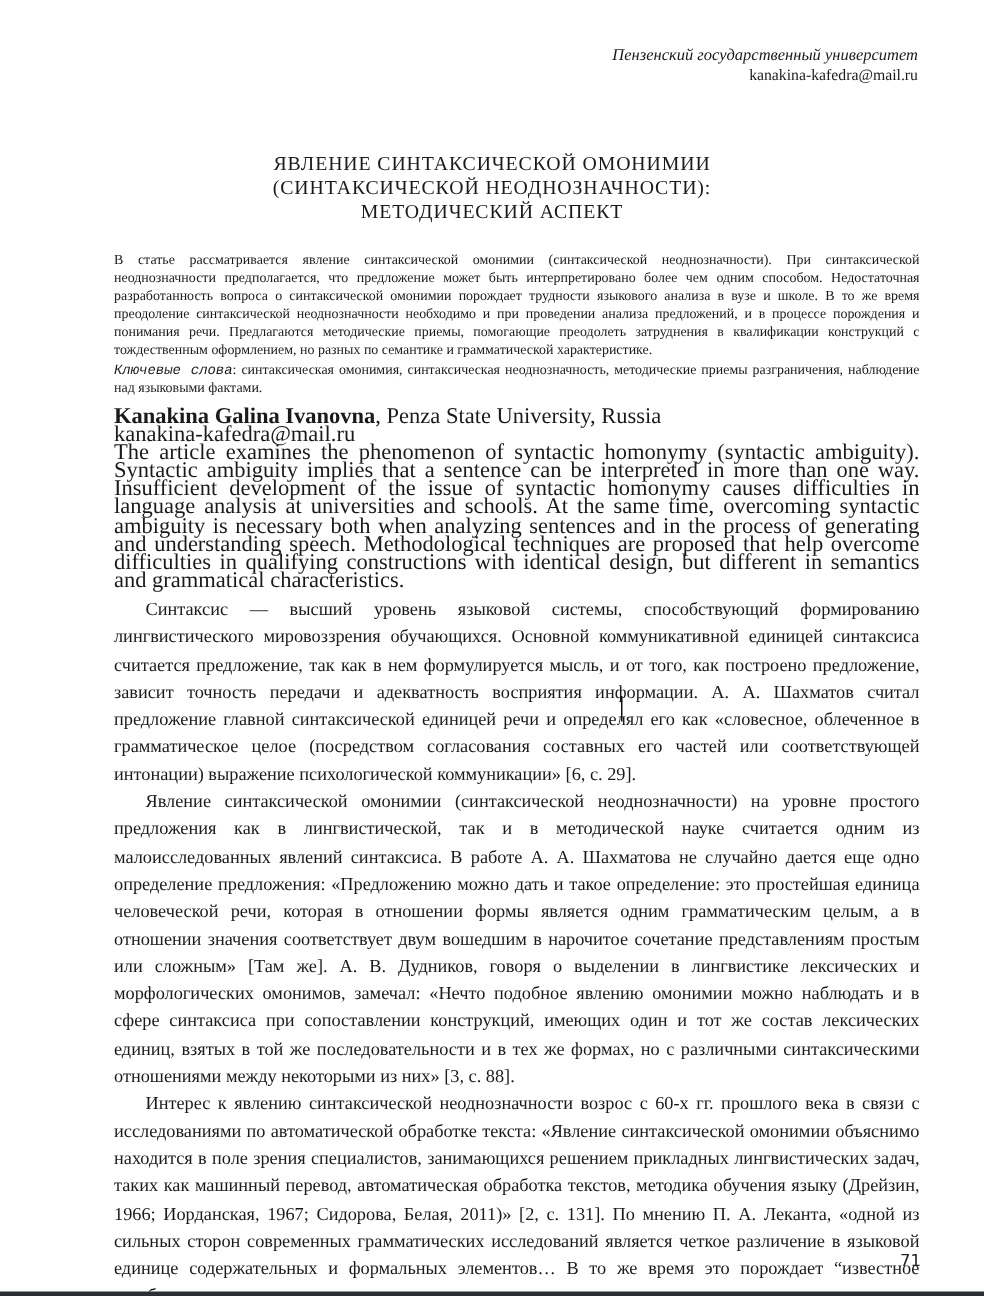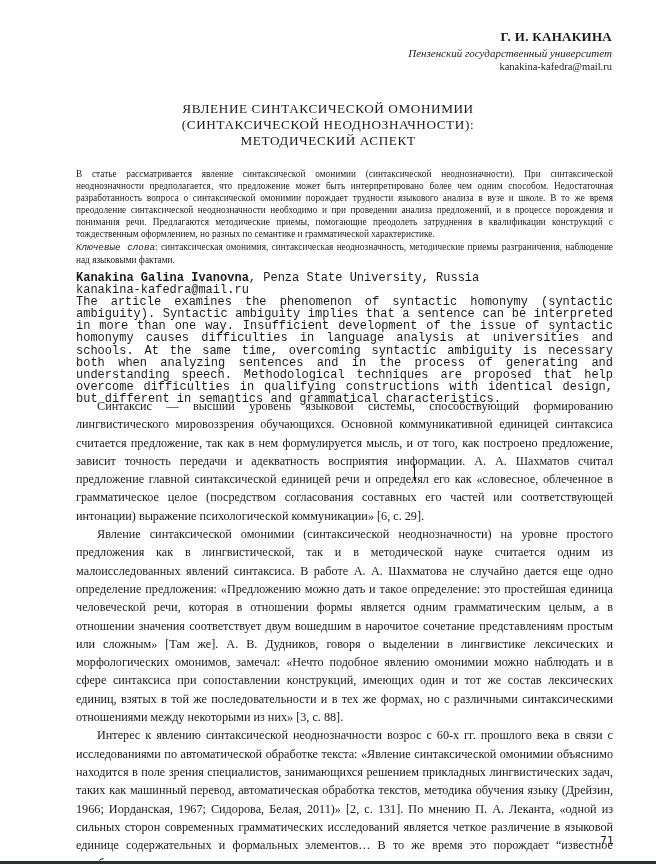--- a/index.html
+++ b/index.html
@@ -17,21 +17,21 @@
     position: absolute; left: 0; width: 656px; top: 101px; text-align: center;
     font-weight: normal; font-size: 13.2px; line-height: 16px; letter-spacing: 0.6px;
   }
   .abstract-ru {
     position: absolute; left: 76px; width: 537px; top: 168px;
     font-size: 9.3px; line-height: 12.1px; text-align: justify;
   }
   .abstract-ru .kw-label { font-style: italic; font-family: Liberation Mono, monospace; }
   .abstract-en {
     position: absolute; left: 76px; width: 537px; top: 272px;
-    font-size: 12px; line-height: 12.1px; text-align: justify; font-family: Liberation Mono, monospace;
+    font-size: 15px; line-height: 12.1px; text-align: justify;
   }
   .abstract-en .line { display: block; }
   .bold { font-weight: bold; }
   .ital { font-style: italic; }
   .body-text {
     position: absolute; left: 76px; width: 537px; top: 397px;
     font-size: 12.2px; line-height: 18.3px; text-align: justify;
     hyphens: manual;
   }
   .body-text p { margin: 0; text-indent: 21px; }
@@ -45,21 +45,20 @@
   .bottom-bar {
     position: absolute; left: 0; bottom: 0; width: 656px; height: 3px; background: #2b2f33;
   }
 </style>
 </head>
 <body>
 
 <div class="page">
 
   <div class="author-block">
-    <div class="author-name">Г. И. КАНАКИНА</div>
     <div class="affil">Пензенский государственный университет</div>
     <div class="email-top">kanakina-kafedra@mail.ru</div>
   </div>
 
   <div class="title">
     <div>ЯВЛЕНИЕ СИНТАКСИЧЕСКОЙ ОМОНИМИИ</div>
     <div>(СИНТАКСИЧЕСКОЙ НЕОДНОЗНАЧНОСТИ):</div>
     <div>МЕТОДИЧЕСКИЙ АСПЕКТ</div>
   </div>
 

